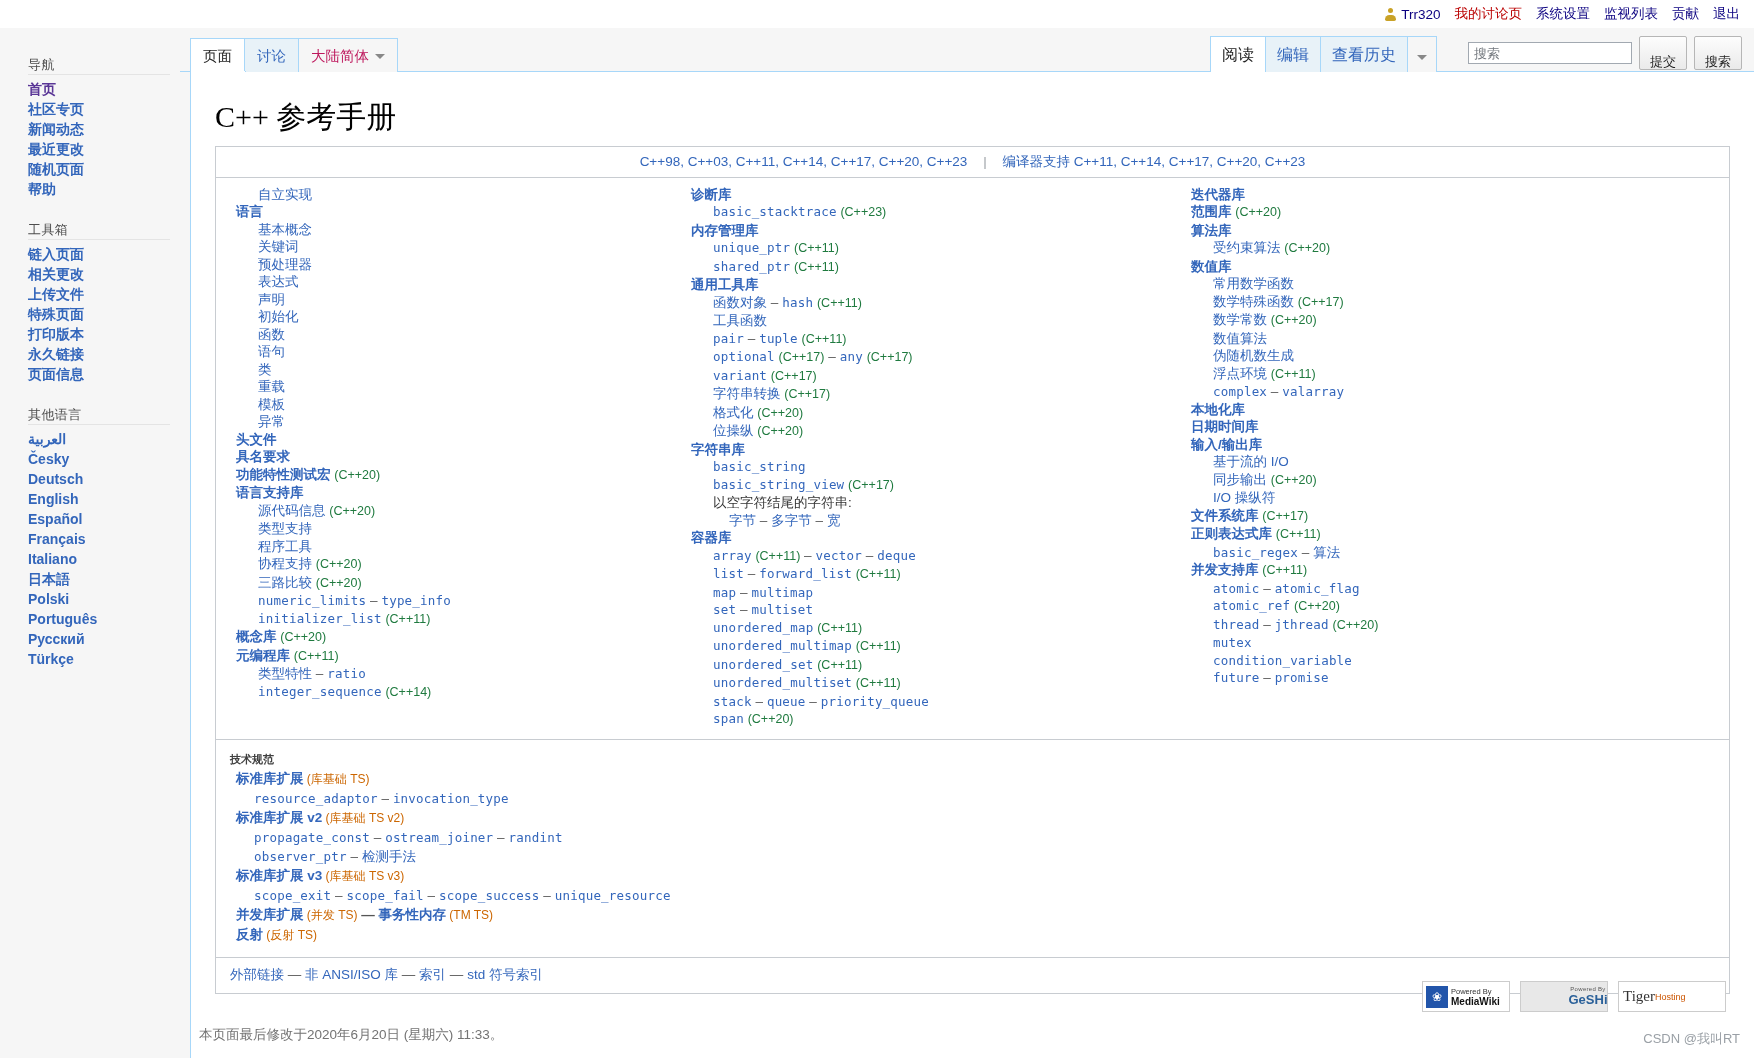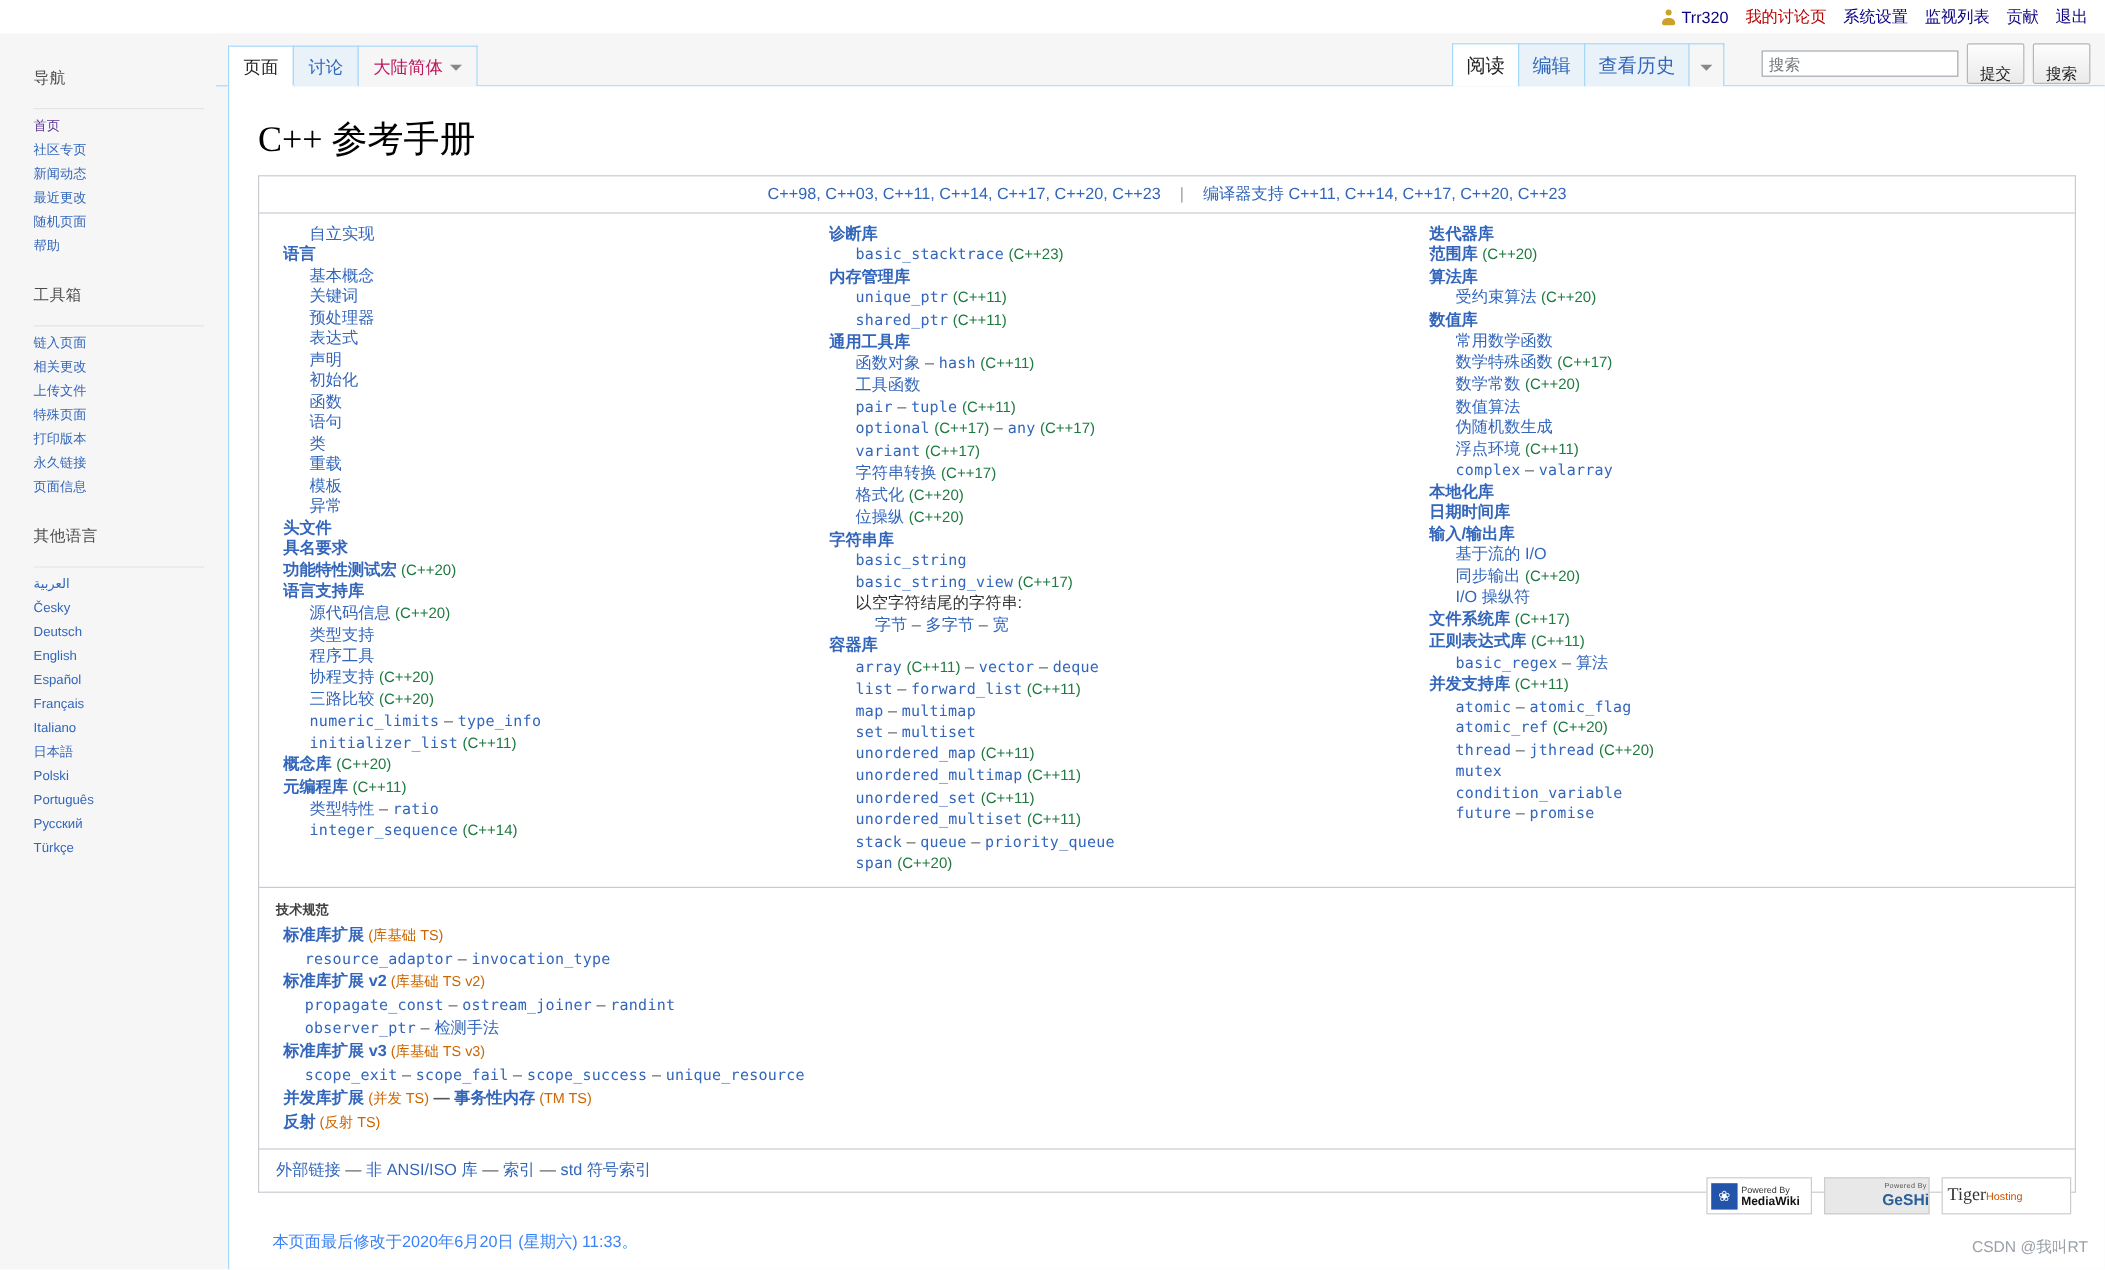--- a/index.html
+++ b/index.html
@@ -39,26 +39,26 @@
 
   
   #left-panel {
     position:absolute; top:28px; left:0; width:180px; bottom:0;
     background:#f6f6f6;
     padding:28px 0 0 0;
   }
   .portlet { margin-bottom:22px; padding-left:28px; padding-right:10px; }
   .portlet h3 {
     margin:0 0 4px 0; font-size:13px; font-weight:normal;
-    color:#4d4d4d; padding-bottom:16px;
+    color:#4d4d4d; padding-bottom:0;
     border-bottom:1px solid #e4e4e4;
     letter-spacing:0.4px;
   }
   .portlet ul { list-style:none; margin:0; padding:0; }
-  .portlet li { line-height:20px; font-size:11px; }
+  .portlet li { line-height:20px; font-size:14px;font-weight:bold; }
   .portlet li a { color:#3366bb; }
   .portlet li.visited a { color:#5a3696; }
 
   
   #content-wrap {
     position:absolute; top:28px; left:180px; right:0; bottom:0;
     background:#f6f6f6;
   }
   #tabs-row {
     position:relative; height:44px;
@@ -159,21 +159,21 @@
   .tsbox { margin:0 24px; border:1px solid #c8ccd1; border-top:none; padding:10px 0 12px 0; }
   .ts-ttl { font-weight:bold; color:#404040; padding-left:14px; line-height:19px; font-size:11px; }
   .ts-h { font-weight:bold; color:#3366bb; padding-left:20px; line-height:19px; font-size:13.5px; }
   .ts-sub { color:#cc6600; font-size:12px; font-weight:normal; }
   .ts-l { padding-left:38px; line-height:19px; }
 
   .extbox { margin:0 24px 0 24px; border:1px solid #c8ccd1; border-top:none;
             padding:8px 0 9px 14px; font-size:13.5px; }
 
   #footer-info {
-    margin:32px 0 0 36px; font-size:13.5px; color:#3b82f6;
+    margin:32px 0 0 8px; font-size:13.5px; color:#737373;
   }
   #footer-icons { position:absolute; right:28px; bottom:46px; display:flex; gap:10px; align-items:center; }
   .badge { height:31px; border:1px solid #ccc; display:flex; align-items:center;padding-left:48px; }
   .badge.mw { width:88px; background:#fff; padding:2px 3px; gap:3px; }
   .mw-box { width:22px;height:22px;background:#2255aa; display:flex;align-items:center;justify-content:center;
             color:#fff; font-size:12px; }
   .mw-txt { font-size:7.5px; color:#333; line-height:10px; }
   .mw-txt b { font-size:10px; display:block; color:#111; }
   .badge.geshi { width:88px; background:#e8e8e8; flex-direction:column; justify-content:center; align-items:center; }
   .geshi-top { font-size:6px; color:#555; letter-spacing:0.3px; }

